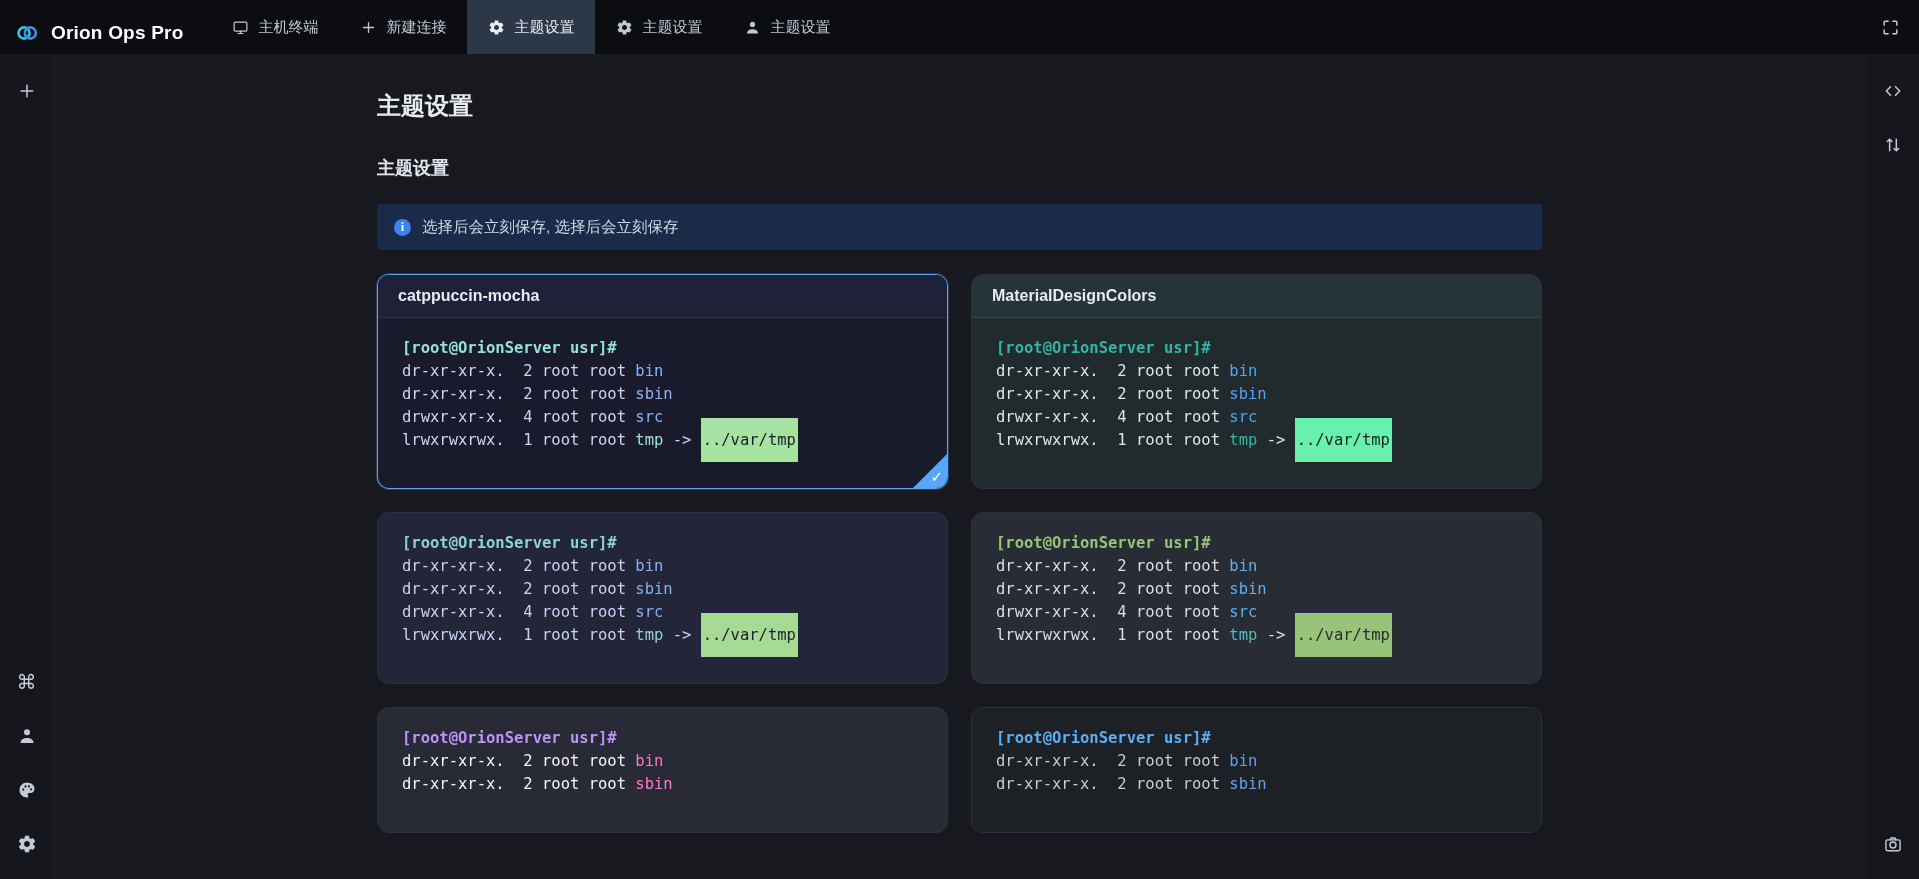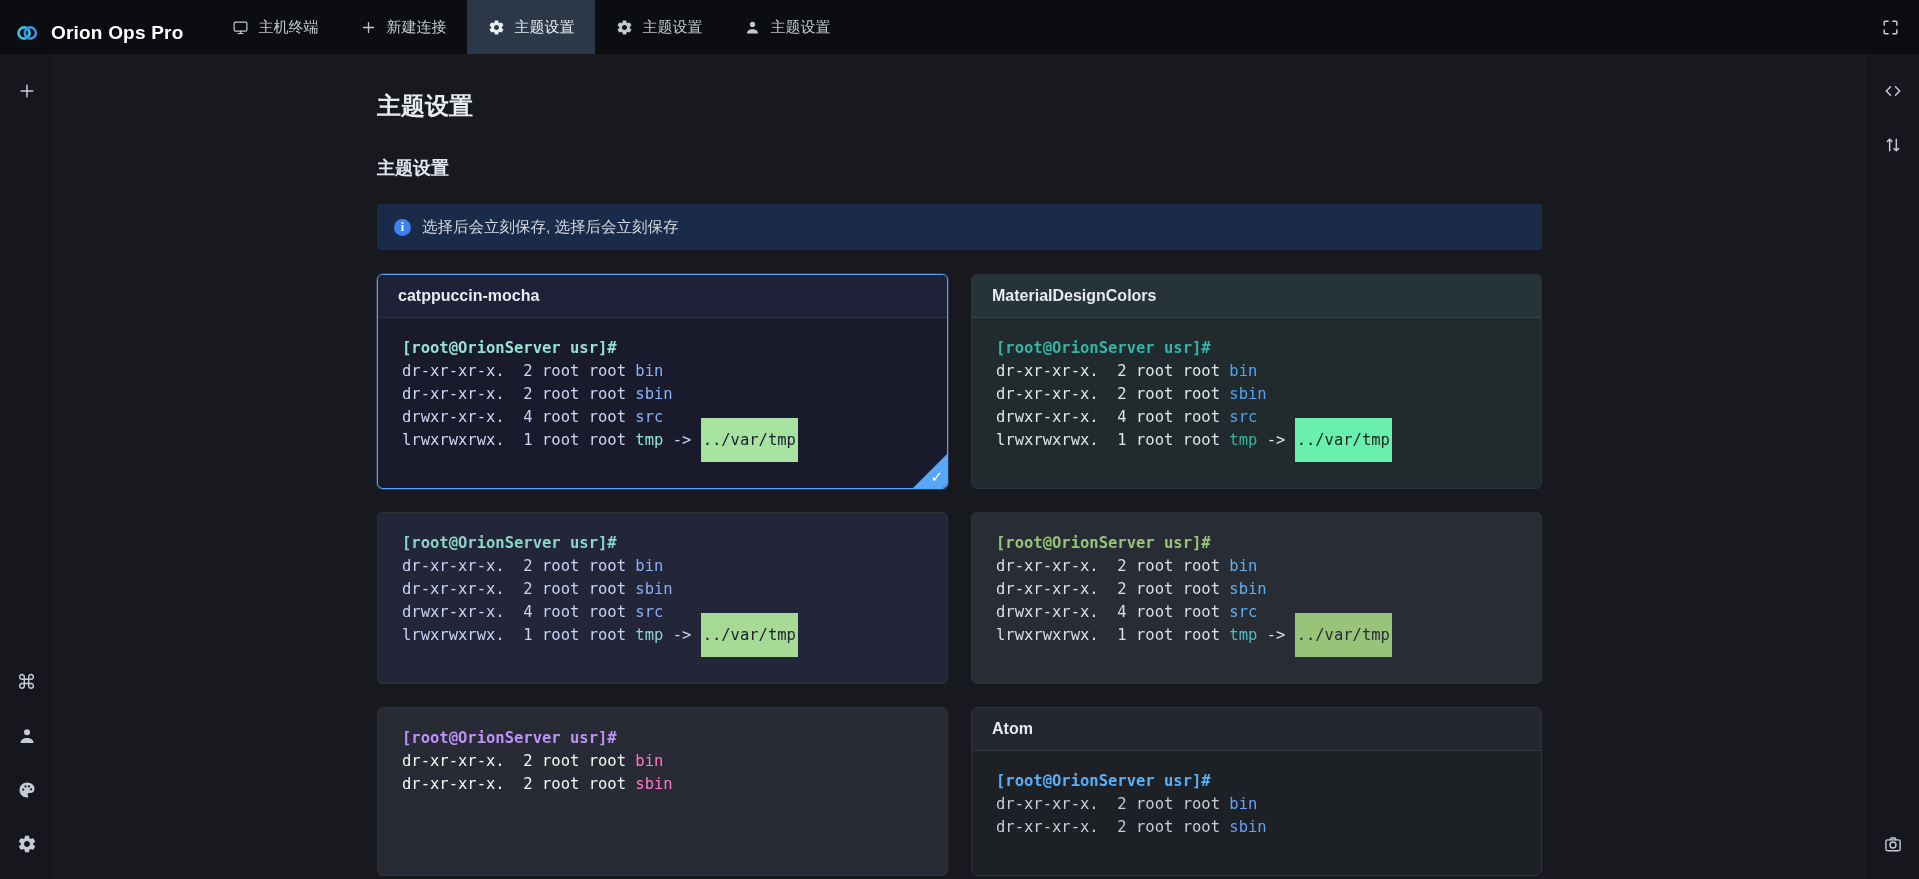--- a/index.html
+++ b/index.html
@@ -42,21 +42,21 @@
   
   .main{position:absolute;top:54px;left:54px;right:54px;bottom:0;background:var(--main-bg);overflow:hidden}
   .content{padding:36px 0 0 323px;width:1488px}
   .page-title{margin:0;font-size:24px;color:var(--text-primary);font-weight:bold}
   .section-title{margin:34px 0 0;font-size:18px;color:#e4e7ed;font-weight:bold}
   .alert{margin-top:24px;height:46px;width:1165px;background:var(--alert-bg);border-radius:4px;display:flex;align-items:center;gap:11px;padding:0 17px;color:#d3d9e3;font-size:15.5px}
   .info-icon{width:17px;height:17px;border-radius:50%;background:var(--alert-info);color:#fff;display:flex;align-items:center;justify-content:center;font-size:12px;font-weight:bold;font-family:"Liberation Serif",serif;flex:none}
 
   
   .theme-grid{margin-top:24px;width:1165px;display:grid;grid-template-columns:1fr 1fr;gap:23px;padding-bottom:40px}
-  .theme-card{position:relative;background:var(--t-bg,#1e1e2e);border:1px solid var(--card-border);border-radius:6px;overflow:hidden;cursor:pointer}
+  .theme-card{position:relative;background:var(--t-bg,#1e1e2e);border:1px solid var(--card-border);border-radius:12px;overflow:hidden;cursor:pointer}
   .theme-card.selected{border-color:var(--accent-blue);box-shadow:0 0 0 1px rgba(87,166,247,.25)}
   .theme-card-header{background:var(--t-header,#24243a);padding:12px 20px;font-size:16px;font-weight:bold;color:#e7eaef;border-bottom:1px solid rgba(255,255,255,.07)}
   .theme-card-body{padding:19px 24px 36px;font-family:"DejaVu Sans Mono",monospace;font-size:15.5px;line-height:23px;color:var(--t-fg,#cdd6f4)}
   .t-line{white-space:pre}
   .t-prompt{font-weight:bold}
   .t-bold{font-weight:normal}
   .t-target{padding:13px 2px}
   .corner-check{display:none;position:absolute;right:0;bottom:0;width:34px;height:34px;background:var(--accent-blue);clip-path:polygon(100% 0,100% 100%,0 100%)}
   .theme-card.selected .corner-check{display:block}
   .corner-check span{position:absolute;right:4px;bottom:2px;color:#fff;font-size:15px;font-weight:bold;font-family:"DejaVu Sans",sans-serif}
@@ -241,23 +241,20 @@
   </div>
         <div class="theme-card" style="--t-bg: #282a36; --t-header: #2e3140; --t-fg: #f8f8f2;">
     <div class="theme-card-body">
             <div class="t-line t-prompt" style="color: rgb(189, 147, 249);">[root@OrionServer usr]#</div>
             <div class="t-line"><span>dr-xr-xr-x.  2 root root </span><span class="t-bold" style="color: rgb(255, 121, 198);">bin</span></div>
             <div class="t-line"><span>dr-xr-xr-x.  2 root root </span><span class="t-bold" style="color: rgb(255, 121, 198);">sbin</span></div>
           </div>
 
   </div>
         <div class="theme-card" style="--t-bg: #1d2025; --t-header: #24272d; --t-fg: #c9ccd3;">
-    <div class="theme-card-header">
-      <span class="t-name">Atom</span>
-    </div>
     <div class="theme-card-body">
             <div class="t-line t-prompt" style="color: rgb(90, 176, 247);">[root@OrionServer usr]#</div>
             <div class="t-line"><span>dr-xr-xr-x.  2 root root </span><span class="t-bold" style="color: rgb(106, 158, 245);">bin</span></div>
             <div class="t-line"><span>dr-xr-xr-x.  2 root root </span><span class="t-bold" style="color: rgb(106, 158, 245);">sbin</span></div>
           </div>
 
   </div>
       </div>
   </div>
 </div>

